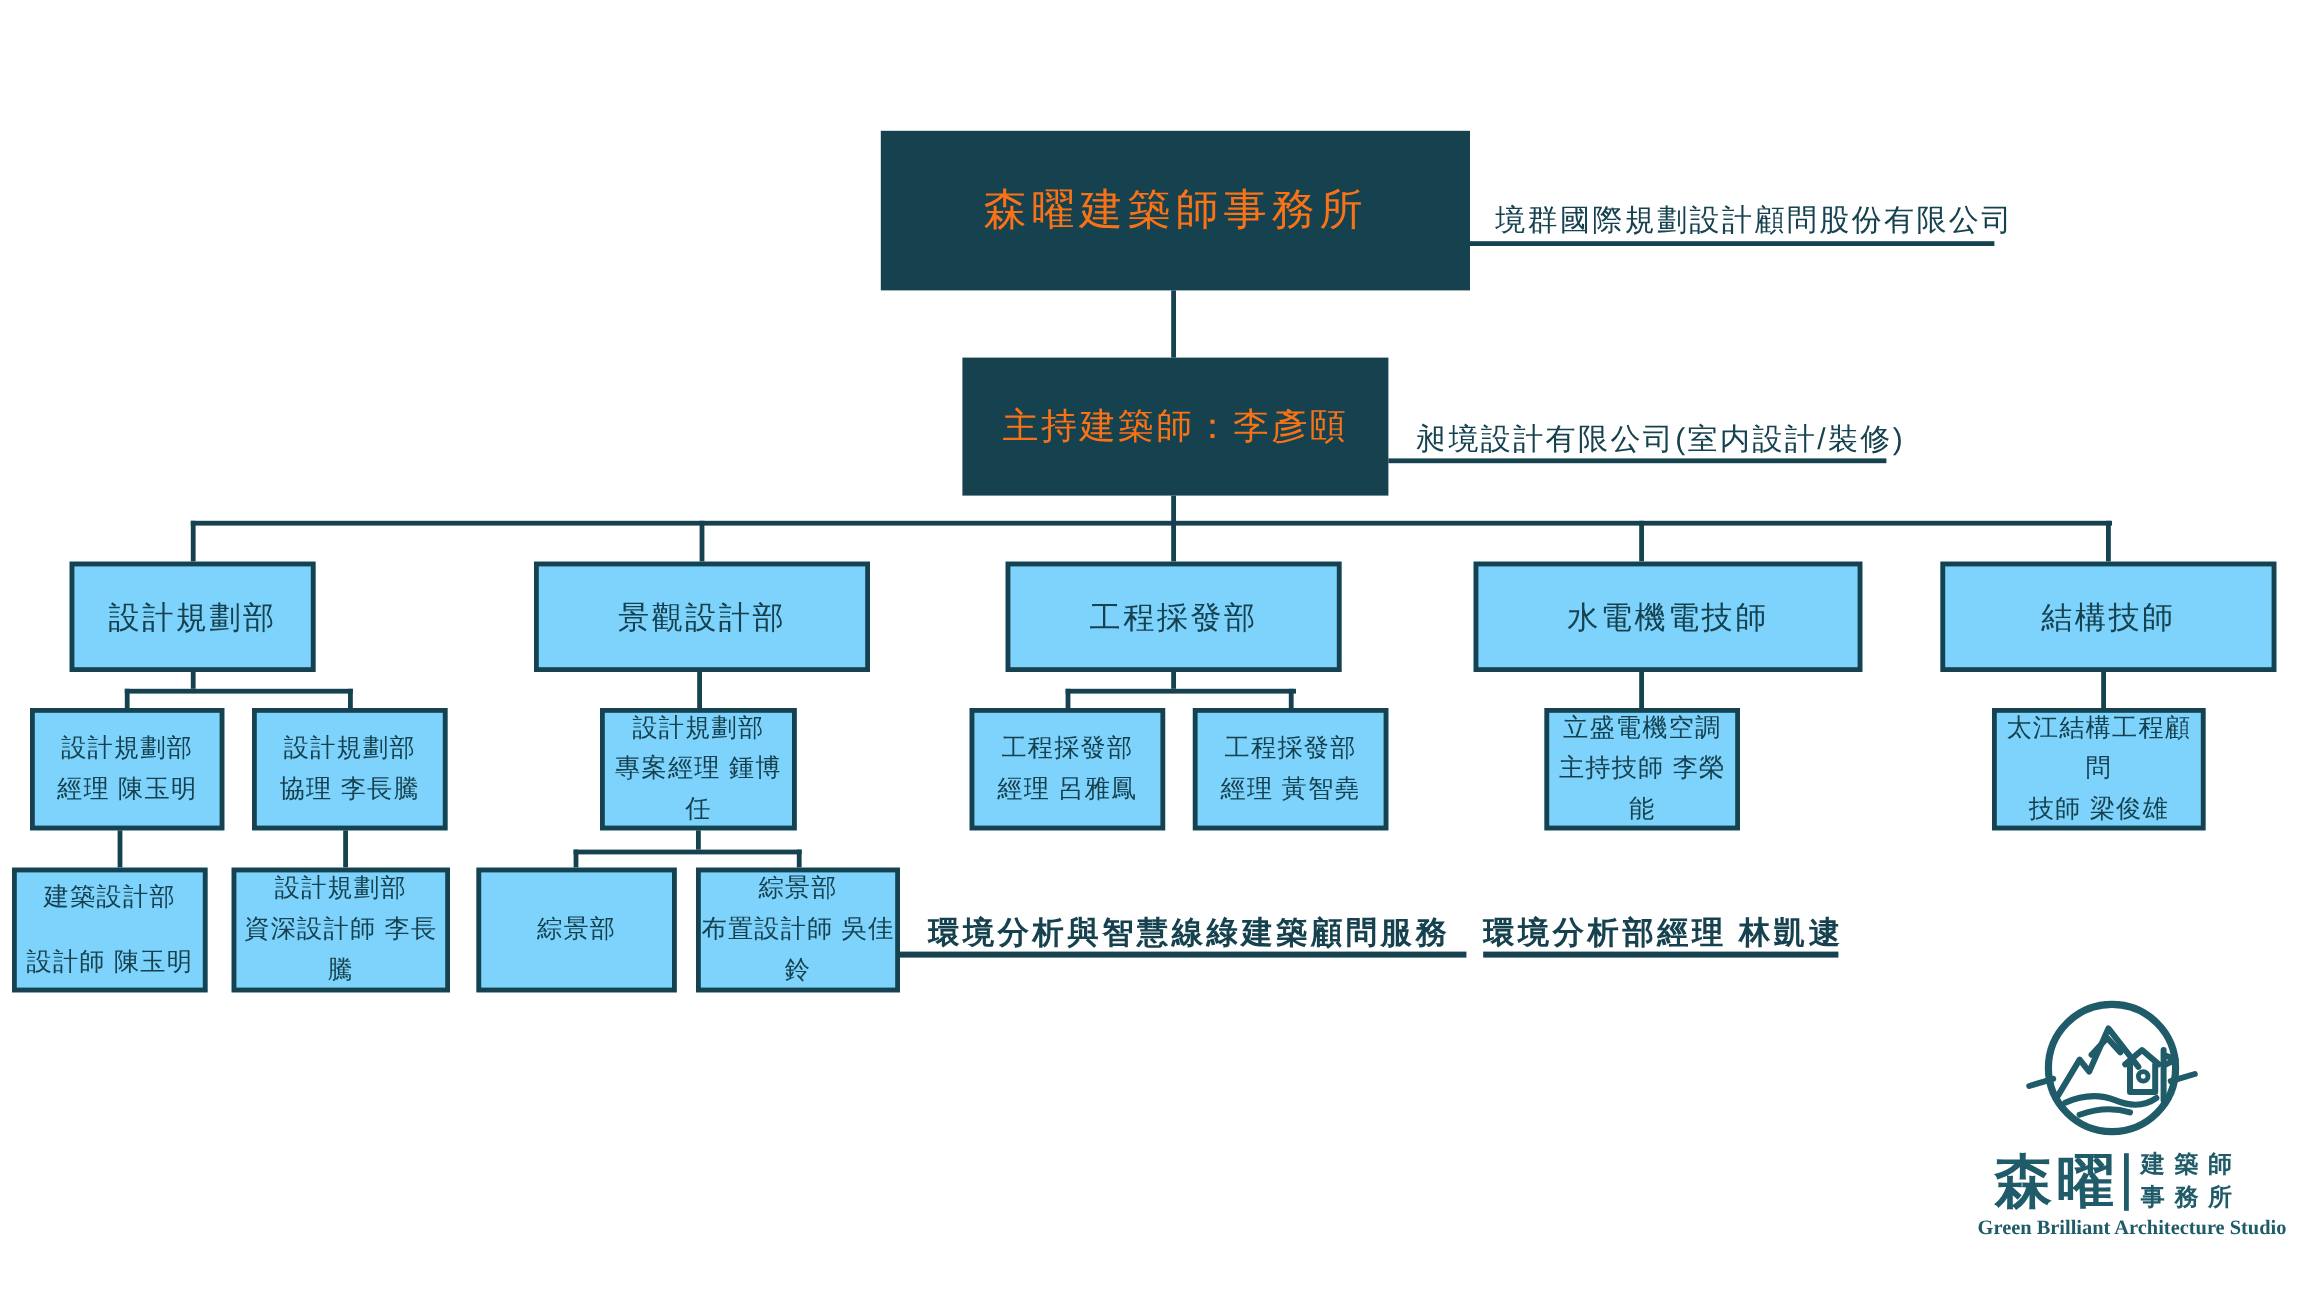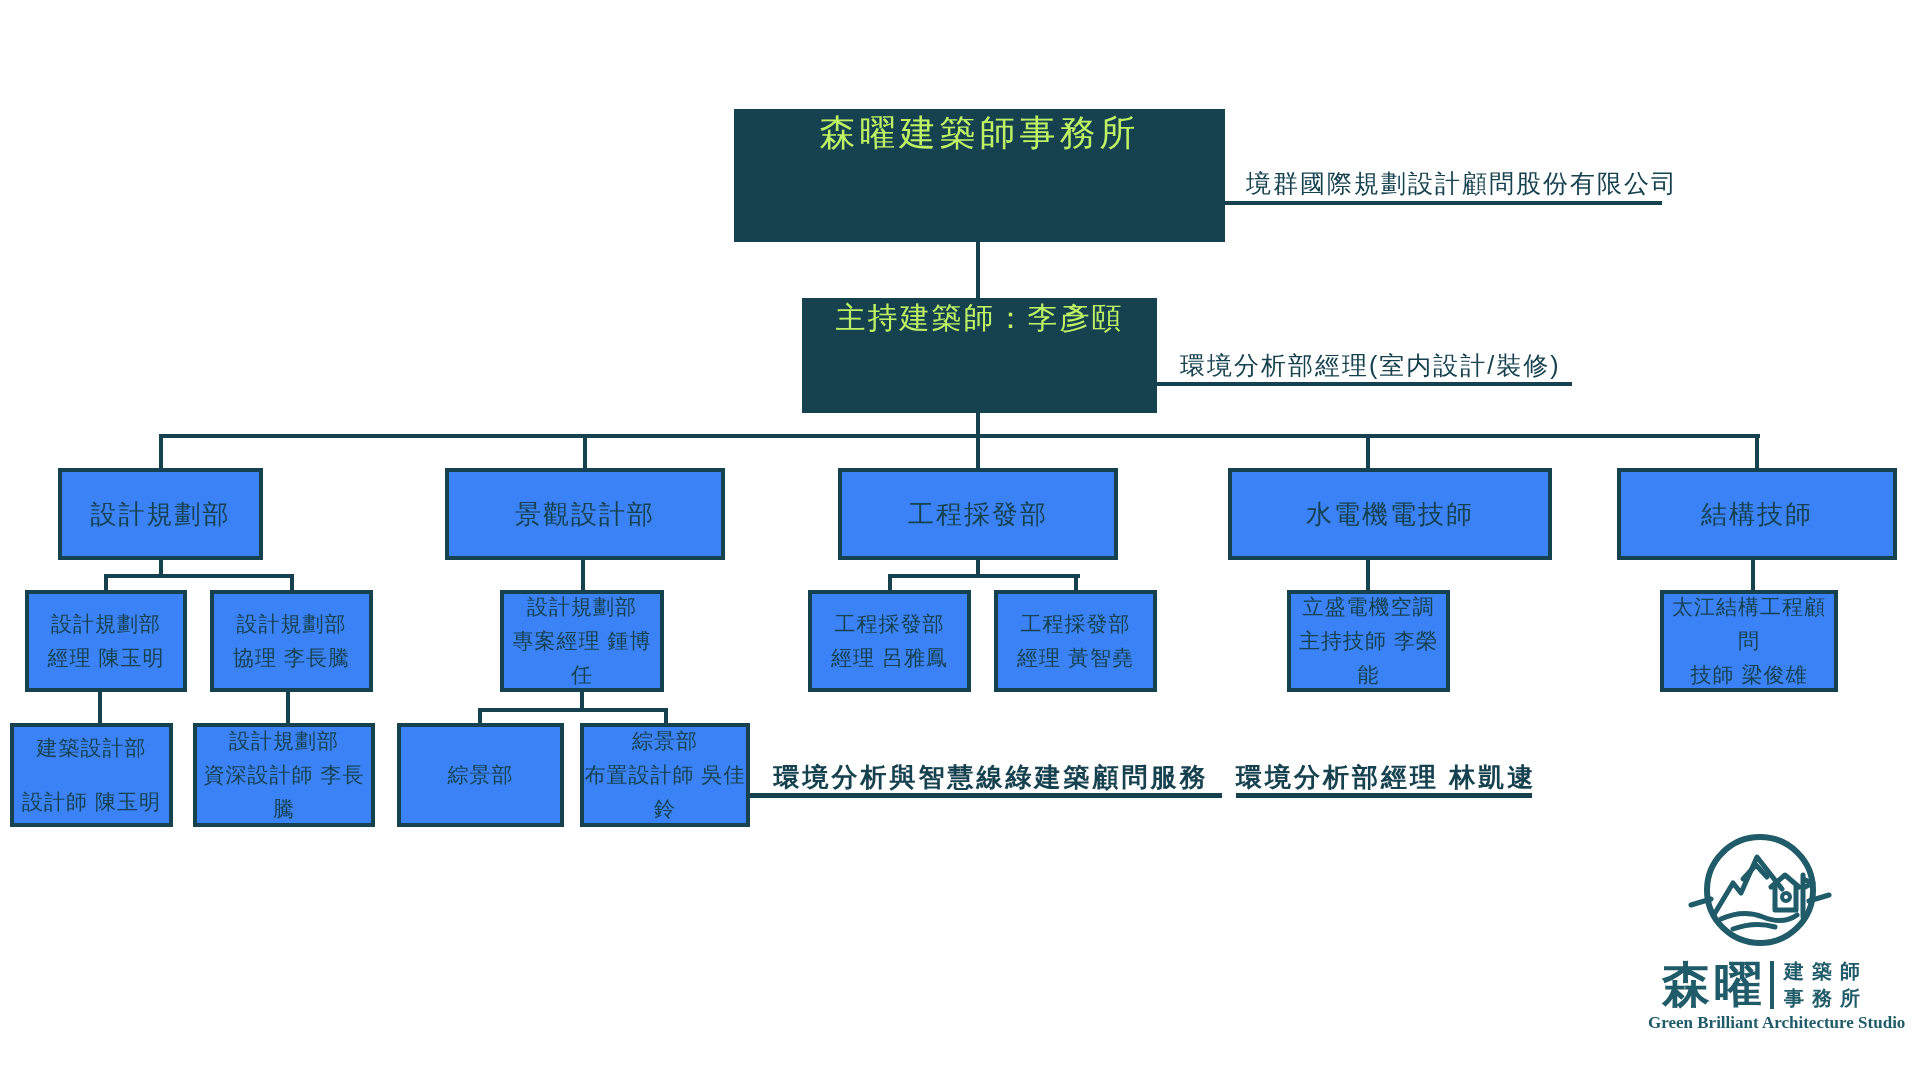--- a/index.html
+++ b/index.html
@@ -4,24 +4,24 @@
 <style>
   :root{
     --teal:#16414f;
     --logo-teal:#1f5b68;
   }
   html,body{margin:0;padding:0;background:#ffffff;}
   body{width:1920px;height:1080px;position:relative;overflow:hidden;
        font-family:"Liberation Sans",sans-serif;color:var(--teal);}
   .abs{position:absolute;}
   
-  .box-dark{background:var(--teal);color:#bef264;display:flex;
+  .box-dark{background:var(--teal);color:#f97316;display:flex;align-items:center;
             justify-content:center;text-align:center;}
   
-  .box-light{background:#3b82f6;border:4px solid var(--teal);box-sizing:border-box;
+  .box-light{background:#7dd3fc;border:4px solid var(--teal);box-sizing:border-box;
              display:flex;flex-direction:column;align-items:center;justify-content:center;
              text-align:center;color:var(--teal);font-weight:500;}
   .dept{font-size:26px;letter-spacing:2px;}
   .staff{font-size:21px;line-height:34px;letter-spacing:1px;}
   .hline{background:var(--teal);height:4px;}
   .vline{background:var(--teal);width:4px;}
   .note-line{background:var(--teal);height:5px;}
   .note-text{font-size:25px;letter-spacing:2px;color:var(--teal);font-weight:500;white-space:nowrap;}
   .foot-text{font-size:26px;letter-spacing:3px;color:var(--teal);font-weight:600;white-space:nowrap;text-align:center;}
   .root-label{font-size:36px;letter-spacing:4px;font-weight:500;}
@@ -42,21 +42,21 @@
 
 <div class="abs note-text" style="left:1246px;top:167px;">境群國際規劃設計顧問股份有限公司</div>
 <div class="abs note-line" style="left:1225px;top:201px;width:437px;height:4px;"></div>
 
 <div class="abs vline" style="left:976px;top:242px;height:56px;"></div>
 
 <div class="abs box-dark" style="left:802px;top:298px;width:355px;height:115px;">
   <span class="principal-label">主持建築師：李彥頤</span>
 </div>
 
-<div class="abs note-text" style="left:1180px;top:349px;">環境分析部經理(室内設計/裝修)</div>
+<div class="abs note-text" style="left:1180px;top:349px;">昶境設計有限公司(室内設計/裝修)</div>
 <div class="abs note-line" style="left:1157px;top:382px;width:415px;height:4px;"></div>
 
 <div class="abs vline" style="left:976px;top:413px;height:25px;"></div>
 <div class="abs hline" style="left:159px;top:434px;width:1601px;"></div>
 <div class="abs vline" style="left:159px;top:434px;height:34px;"></div>
 <div class="abs vline" style="left:583px;top:434px;height:34px;"></div>
 <div class="abs vline" style="left:976px;top:434px;height:34px;"></div>
 <div class="abs vline" style="left:1366px;top:434px;height:34px;"></div>
 <div class="abs vline" style="left:1755px;top:434px;height:34px;"></div>
 

